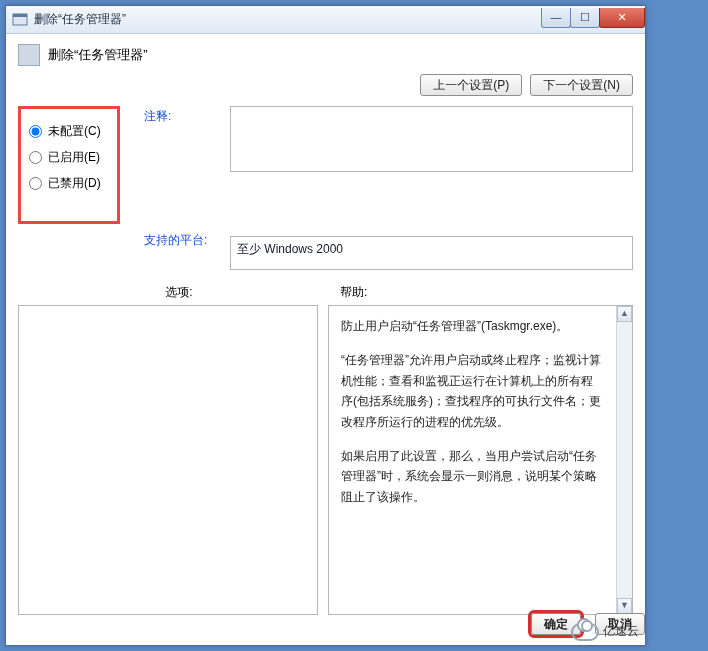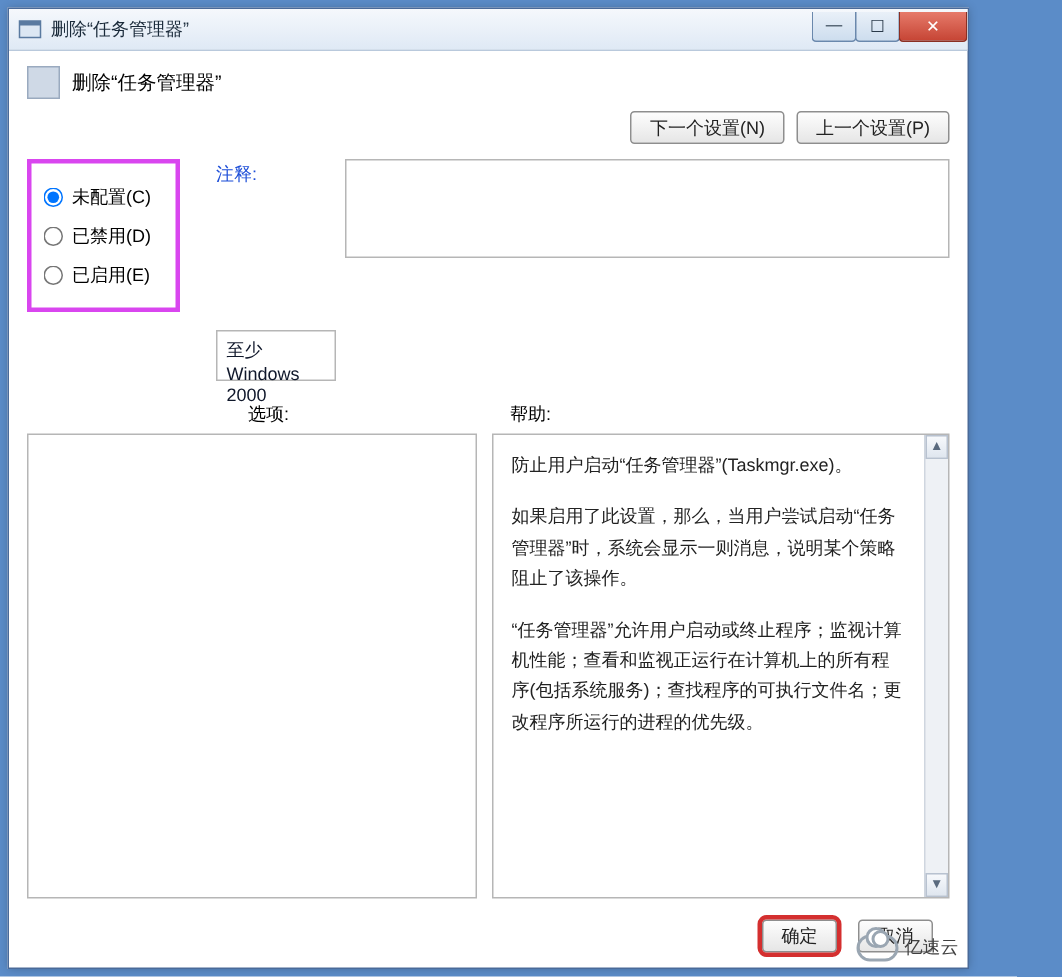--- a/index.html
+++ b/index.html
@@ -28,21 +28,21 @@
   .header-row .hicon { width:22px; height:22px; margin-right:8px; background:#cfd9e6; border:1px solid #9aaabf; }
   .header-title { font-size: 13px; }
   .nav-row { display:flex; justify-content:flex-end; gap:8px; padding:2px 0 10px 0; }
   .btn {
     height: 22px; padding: 0 12px; background: linear-gradient(#fdfdfd,#e6e6e6);
     border:1px solid #8e8e8e; border-radius:3px; display:inline-flex; align-items:center;
     color:#222; cursor:default;
   }
   .grid1 { display:grid; grid-template-columns: 120px 80px 1fr; column-gap:6px; }
   .radio-box {
-    border: 3px solid #d946ef; padding: 8px 6px 8px 6px; width: 102px;
+    border: 3px solid #ef4444; padding: 8px 6px 24px 6px; width: 102px;
   }
   .radio-row { display:flex; align-items:center; height:24px; margin:2px 0; }
   .radio-row input { margin: 0 6px 0 2px; }
   .lbl { color:#1d4ed8; padding-top:2px; }
   .comment-box, .platform-box {
     border:1px solid #b6b6b6; background:#fff; padding:4px 6px; color:#0f172a;
   }
   .comment-box { height: 66px; overflow:auto; }
   .platform-box { height: 34px; margin-top:6px; display:flex; align-items:flex-start; }
   .row2 { display:grid; grid-template-columns:120px 80px 1fr; column-gap:6px; margin-top:6px;}
@@ -53,21 +53,21 @@
     border:1px solid #b6b6b6; background:#fff; height:310px; overflow:auto;
     padding:10px 12px; line-height:1.7; color:#222;
   }
   .pane.left { width: 300px; }
   .pane.right { flex:1; position:relative; }
   .scrollbar-fake {
     position:absolute; right:0; top:0; bottom:0; width:16px;
     background:#eef1f5; border-left:1px solid #cfd6df;
   }
   .sb-arrow { height:16px; background:linear-gradient(#f7f9fc,#dfe6ef); border:1px solid #b8c2d0; margin:0; display:flex;align-items:center;justify-content:center;font-size:9px;color:#5a6a7e;}
-  .footer { position:absolute; bottom:10px; right:23px; display:flex; gap:14px; align-items:center;}
+  .footer { position:absolute; bottom:10px; right:0; display:flex; gap:14px; align-items:center;font-weight:bold;}
   .btn.ok { outline:3px solid #d42f2f; }
   .help-text p { margin:0 0 14px 0; }
   .watermark {
     position:absolute; right:6px; bottom:4px; display:flex; align-items:flex-start; gap:4px;
     color:#404040; font-size:14px; pointer-events:none;
   }
   .watermark .cloud { width:28px; height:18px; border:2px solid #9aa6b2; border-radius:10px; position:relative;}
   .watermark .cloud::before{content:"";position:absolute;left:4px;top:-7px;width:10px;height:10px;border:2px solid #9aa6b2;border-radius:50%;background:#fff;}
   .watermark .cloud::after{content:"";position:absolute;right:4px;top:-5px;width:8px;height:8px;border:2px solid #9aa6b2;border-radius:50%;background:#fff;}
 </style>
@@ -90,62 +90,63 @@
   </div>
 
   <div class="content">
 
     <div class="header-row">
       <div class="hicon"></div>
       <div class="header-title">删除“任务管理器”</div>
     </div>
 
     <div class="nav-row">
+      <div class="btn">上一个设置(P)</div>
       <div class="btn">下一个设置(N)</div>
-      <div class="btn">上一个设置(P)</div>
     </div>
 
     <div class="grid1">
       <div class="radio-box">
         <label class="radio-row">
           <input type="radio" name="st" checked="" style="">
           <span>未配置(C)</span>
         </label>
         <label class="radio-row">
           <input type="radio" name="st" style="">
-          <span>已禁用(D)</span>
+          <span>已启用(E)</span>
         </label>
         <label class="radio-row">
           <input type="radio" name="st" style="">
-          <span>已启用(E)</span>
+          <span>已禁用(D)</span>
         </label>
       </div>
       <div class="lbl">注释:</div>
       <div class="comment-box"></div>
     </div>
 
     <div class="row2">
       <div></div>
+      <div class="lbl">支持的平台:</div>
       <div class="platform-box">
         <span>至少 Windows 2000</span>
       </div>
     </div>
 
     <div class="section-labels">
       <div class="left">选项:</div>
       <div>帮助:</div>
     </div>
 
     <div class="panes">
       <div class="pane left"></div>
       <div class="pane right">
         <div class="help-text" style="padding-right:18px">
           <p>防止用户启动“任务管理器”(Taskmgr.exe)。</p>
+          <p>“任务管理器”允许用户启动或终止程序；监视计算机性能；查看和监视正运行在计算机上的所有程序(包括系统服务)；查找程序的可执行文件名；更改程序所运行的进程的优先级。</p>
           <p>如果启用了此设置，那么，当用户尝试启动“任务管理器”时，系统会显示一则消息，说明某个策略阻止了该操作。</p>
-          <p>“任务管理器”允许用户启动或终止程序；监视计算机性能；查看和监视正运行在计算机上的所有程序(包括系统服务)；查找程序的可执行文件名；更改程序所运行的进程的优先级。</p>
         </div>
         <div class="scrollbar-fake">
           <div class="sb-arrow">▲</div>
           <div style="flex:1"></div>
           <div class="sb-arrow" style="margin-top:276px">▼</div>
         </div>
       </div>
     </div>
 
   </div>

